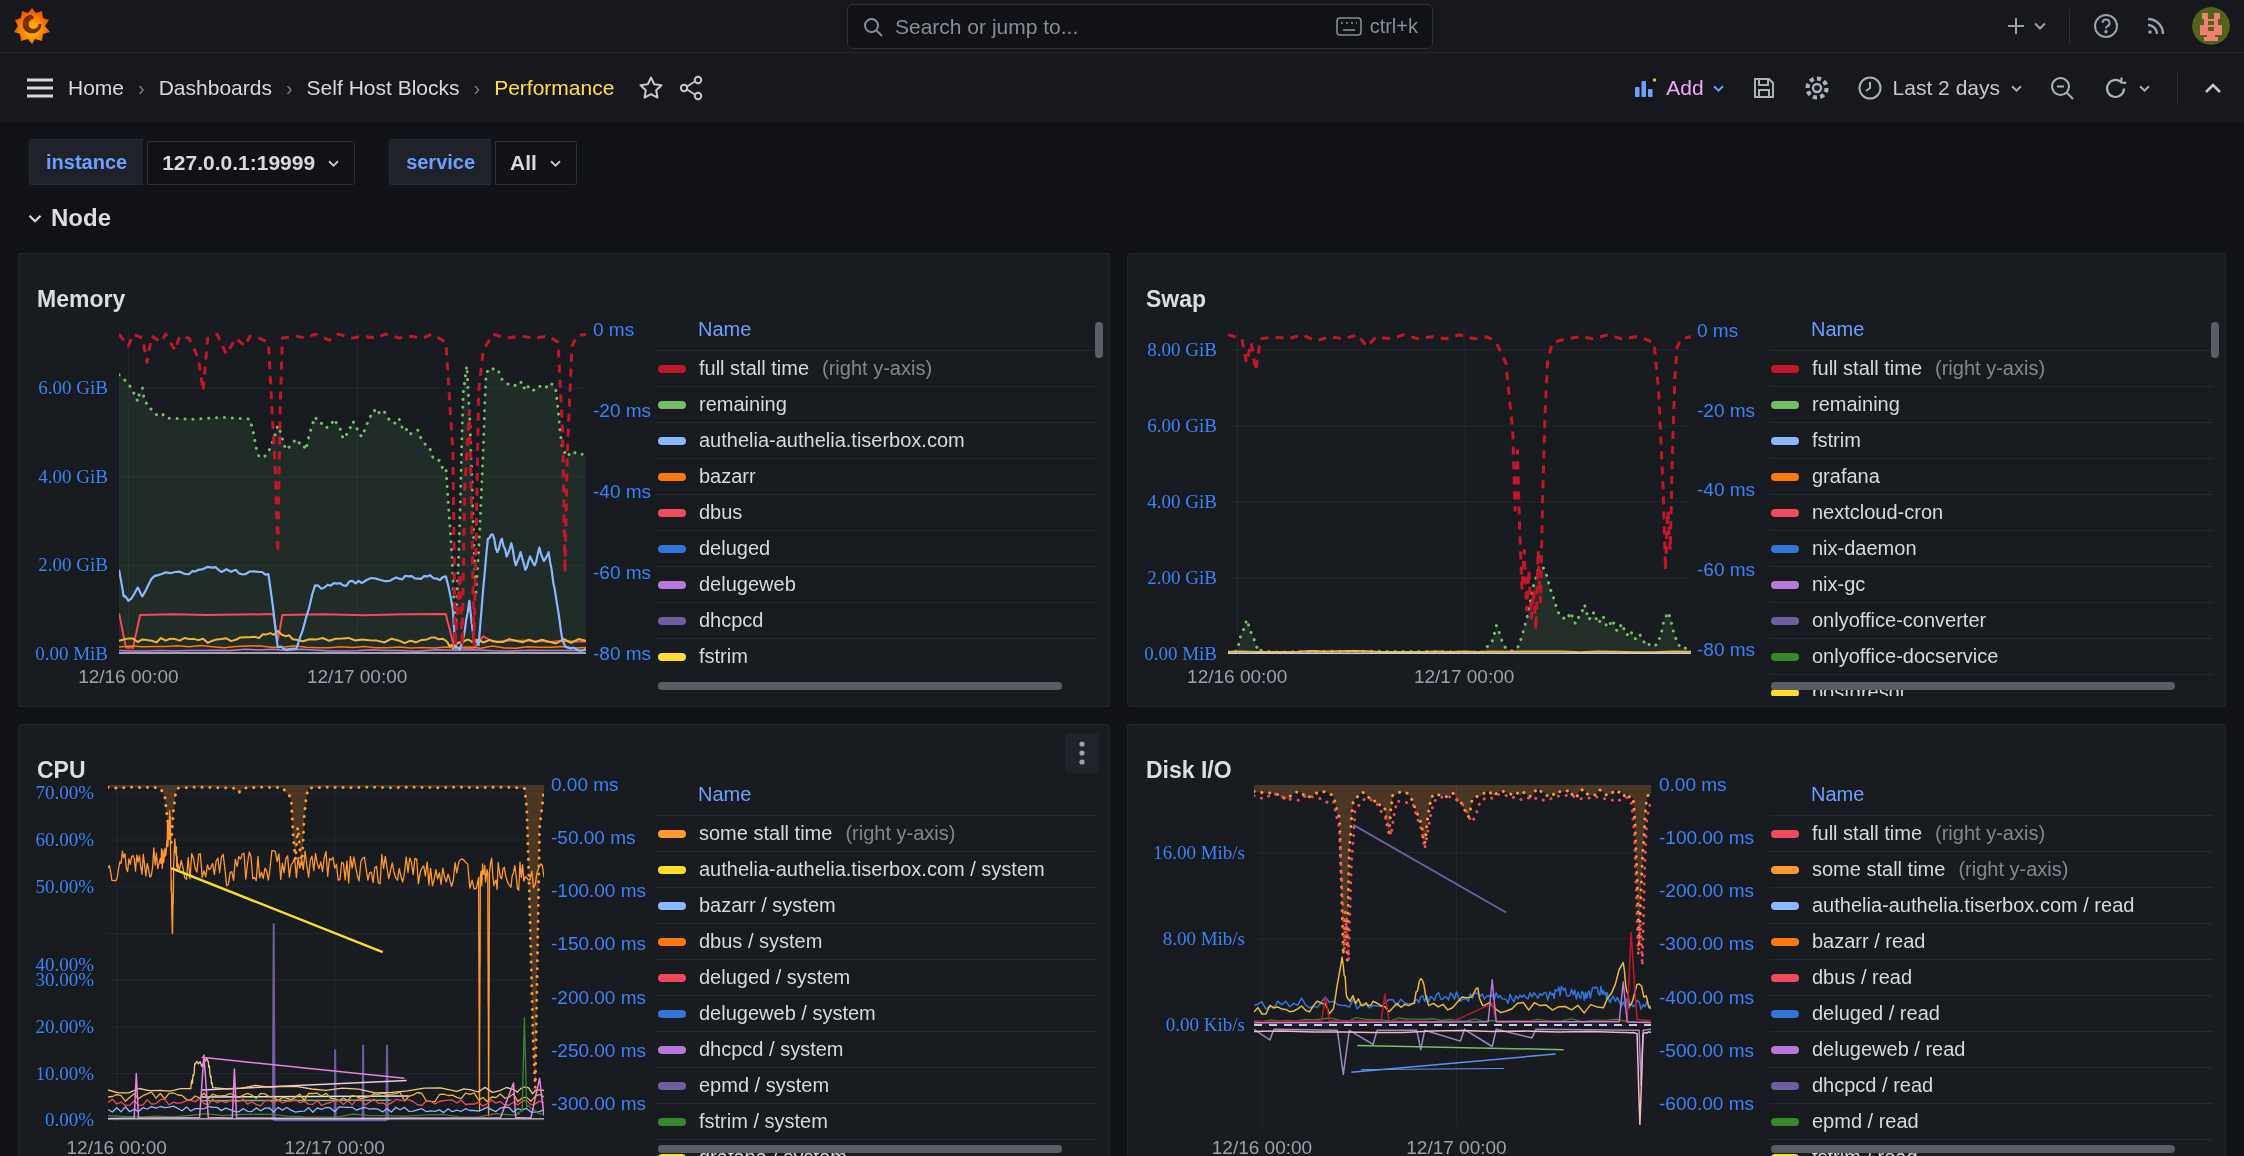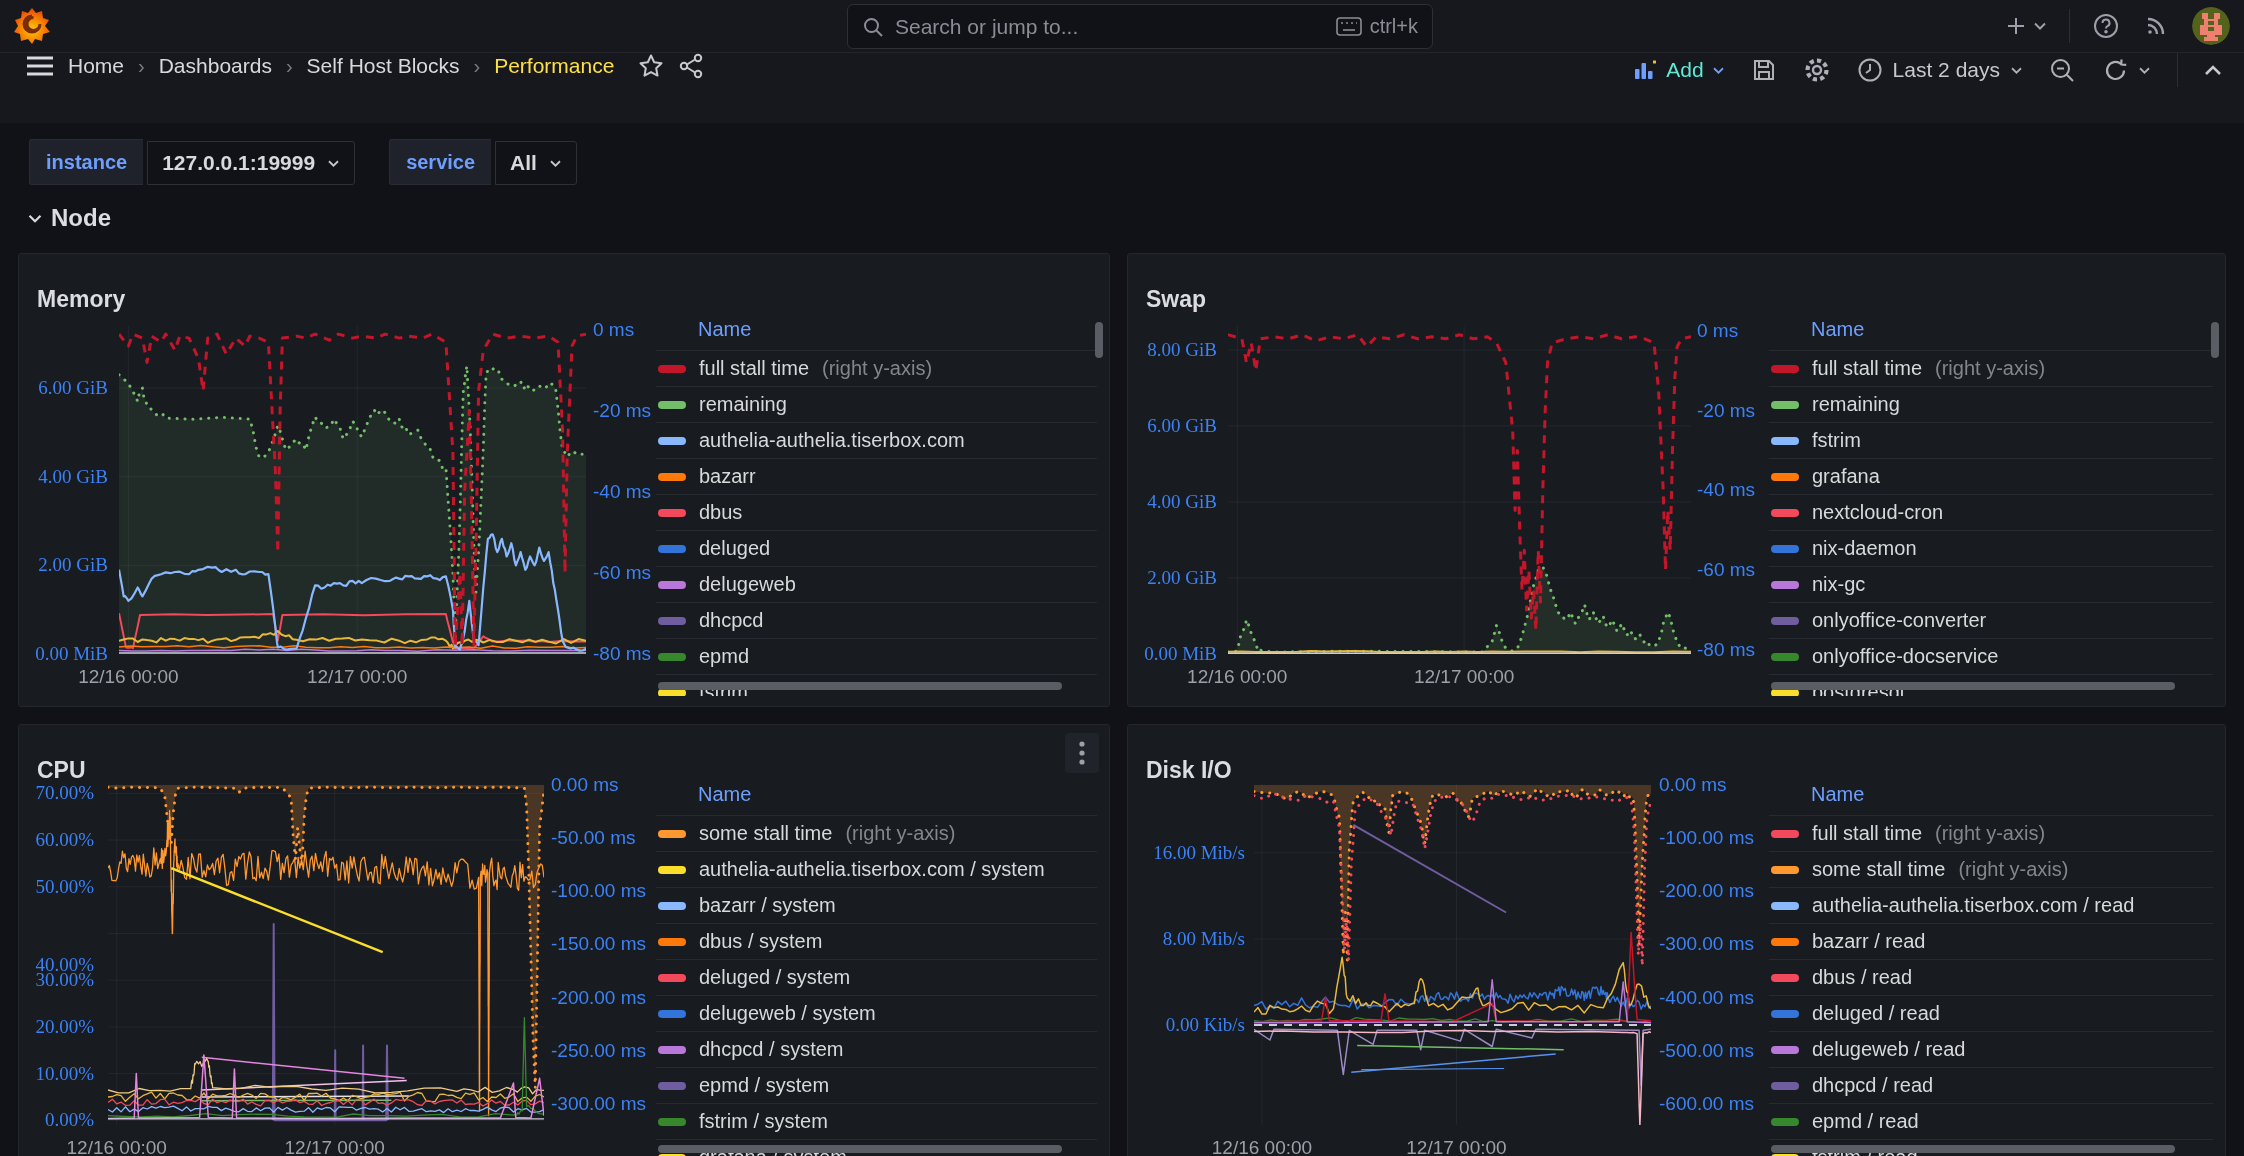--- a/index.html
+++ b/index.html
@@ -11,28 +11,28 @@
   .logo{position:absolute;left:12px;top:6px;width:40px;height:40px;}
   .searchbox{position:absolute;left:847px;top:4px;width:556px;height:43px;background:#111217;
              border:1px solid #2e3037;border-radius:6px;display:flex;align-items:center;padding:0 14px;gap:11px;}
   .searchbox .ph{color:#8a8d96;font-size:21px;flex:1;}
   .kbd-hint{display:flex;align-items:center;gap:8px;color:#8a8d96;font-size:20px;}
   .nav-right{position:absolute;right:14px;top:0;height:52px;display:flex;align-items:center;gap:22px;}
   .icon-btn{display:flex;align-items:center;justify-content:center;color:#9da0a8;}
   .vdiv{width:1px;height:34px;background:#2c2d34;}
   .avatar{width:38px;height:38px;border-radius:50%;overflow:hidden;}
   
-  .toolbar{position:absolute;left:0;top:53px;width:100%;height:70px;background:#17181e;display:flex;align-items:flex-start;}
+  .toolbar{position:absolute;left:0;top:53px;width:100%;height:70px;background:#17181e;display:flex;align-items:center;}
   .tb-left{display:flex;align-items:center;gap:14px;margin-left:26px;}
   .breadcrumb{display:flex;align-items:center;gap:14px;font-size:21px;}
   .crumb{color:#d8d9da;}
   .crumb.last{color:#fde047;}
   .crumb-sep{color:#7b7e87;font-size:20px;}
   .tb-right{display:flex;align-items:center;gap:26px;margin-left:auto;margin-right:22px;}
-  .add-btn{display:flex;align-items:center;gap:8px;color:#5eead4;font-size:21px;}
+  .add-btn{display:flex;align-items:center;gap:8px;color:#f0abfc;font-size:21px;}
   .timepicker{display:flex;align-items:center;gap:10px;color:#c7c8cd;font-size:21px;}
   
   .filters{position:absolute;left:29px;top:139px;display:flex;align-items:center;gap:34px;}
   .filter{display:flex;align-items:flex-end;gap:4px;font-weight:bold;}
   .f-label{background:#1f222a;border:1px solid #2a2c34;border-right:none;border-radius:3px 0 0 3px;
            color:#6e9fff;font-size:20px;display:flex;align-items:center;padding:0 16px;height:44px;}
   .f-value{background:#111217;border:1px solid #2e3038;border-radius:0 3px 3px 0;color:#d8d9da;font-size:21px;
            display:flex;align-items:center;gap:12px;padding:0 14px;height:44px;box-sizing:border-box;}
   
   .section-row{position:absolute;left:27px;top:204px;display:flex;align-items:center;gap:8px;}
@@ -326,24 +326,20 @@
           <span class="swatch" style="background: rgb(50, 116, 217);"></span>
           <span class="llabel">deluged</span>
         </div>
         <div class="lrow">
           <span class="swatch" style="background: rgb(184, 119, 217);"></span>
           <span class="llabel">delugeweb</span>
         </div>
         <div class="lrow">
           <span class="swatch" style="background: rgb(112, 93, 160);"></span>
           <span class="llabel">dhcpcd</span>
-        </div>
-        <div class="lrow">
-          <span class="swatch" style="background: rgb(55, 135, 45);"></span>
-          <span class="llabel">epmd</span>
         </div>
         <div class="lrow">
           <span class="swatch" style="background: rgb(250, 222, 42);"></span>
           <span class="llabel">fstrim</span>
         </div>
       </div>
     <div class="vscroll"></div>
     <div class="hscroll" style="left:639px;top:428px;width:404px;"></div>
   </section>
 

